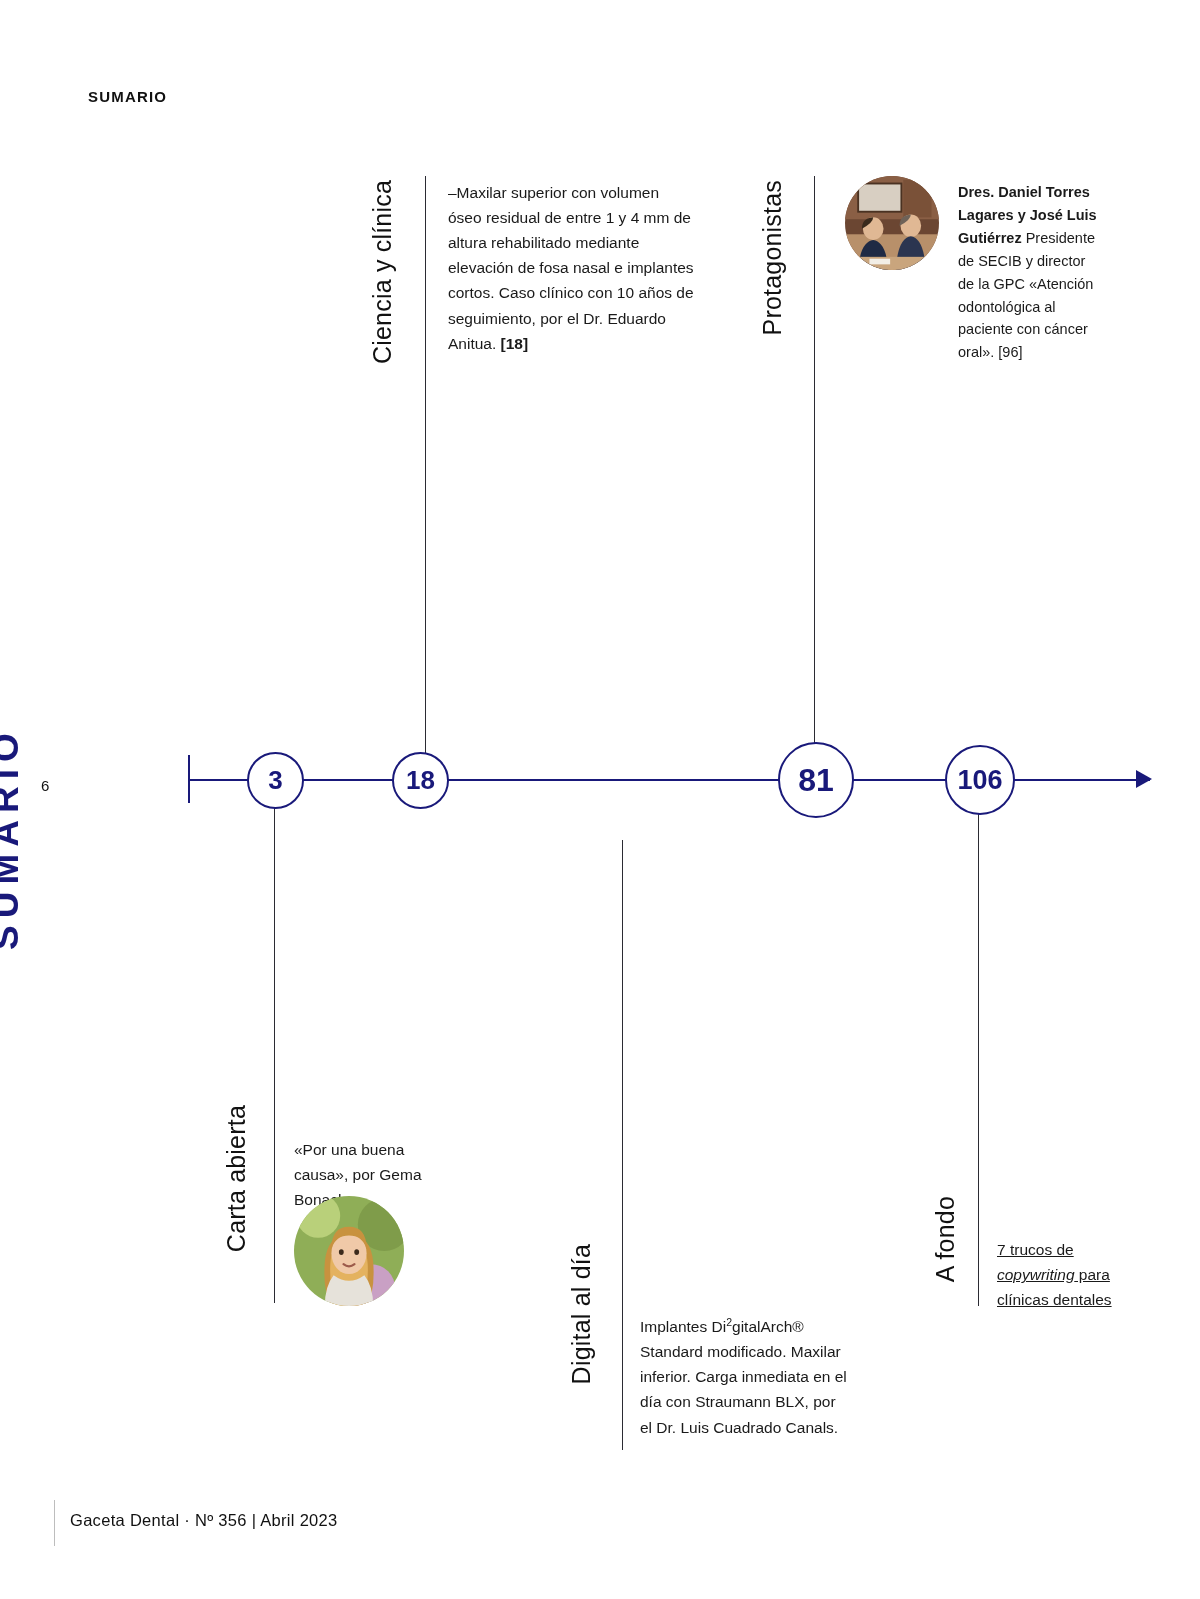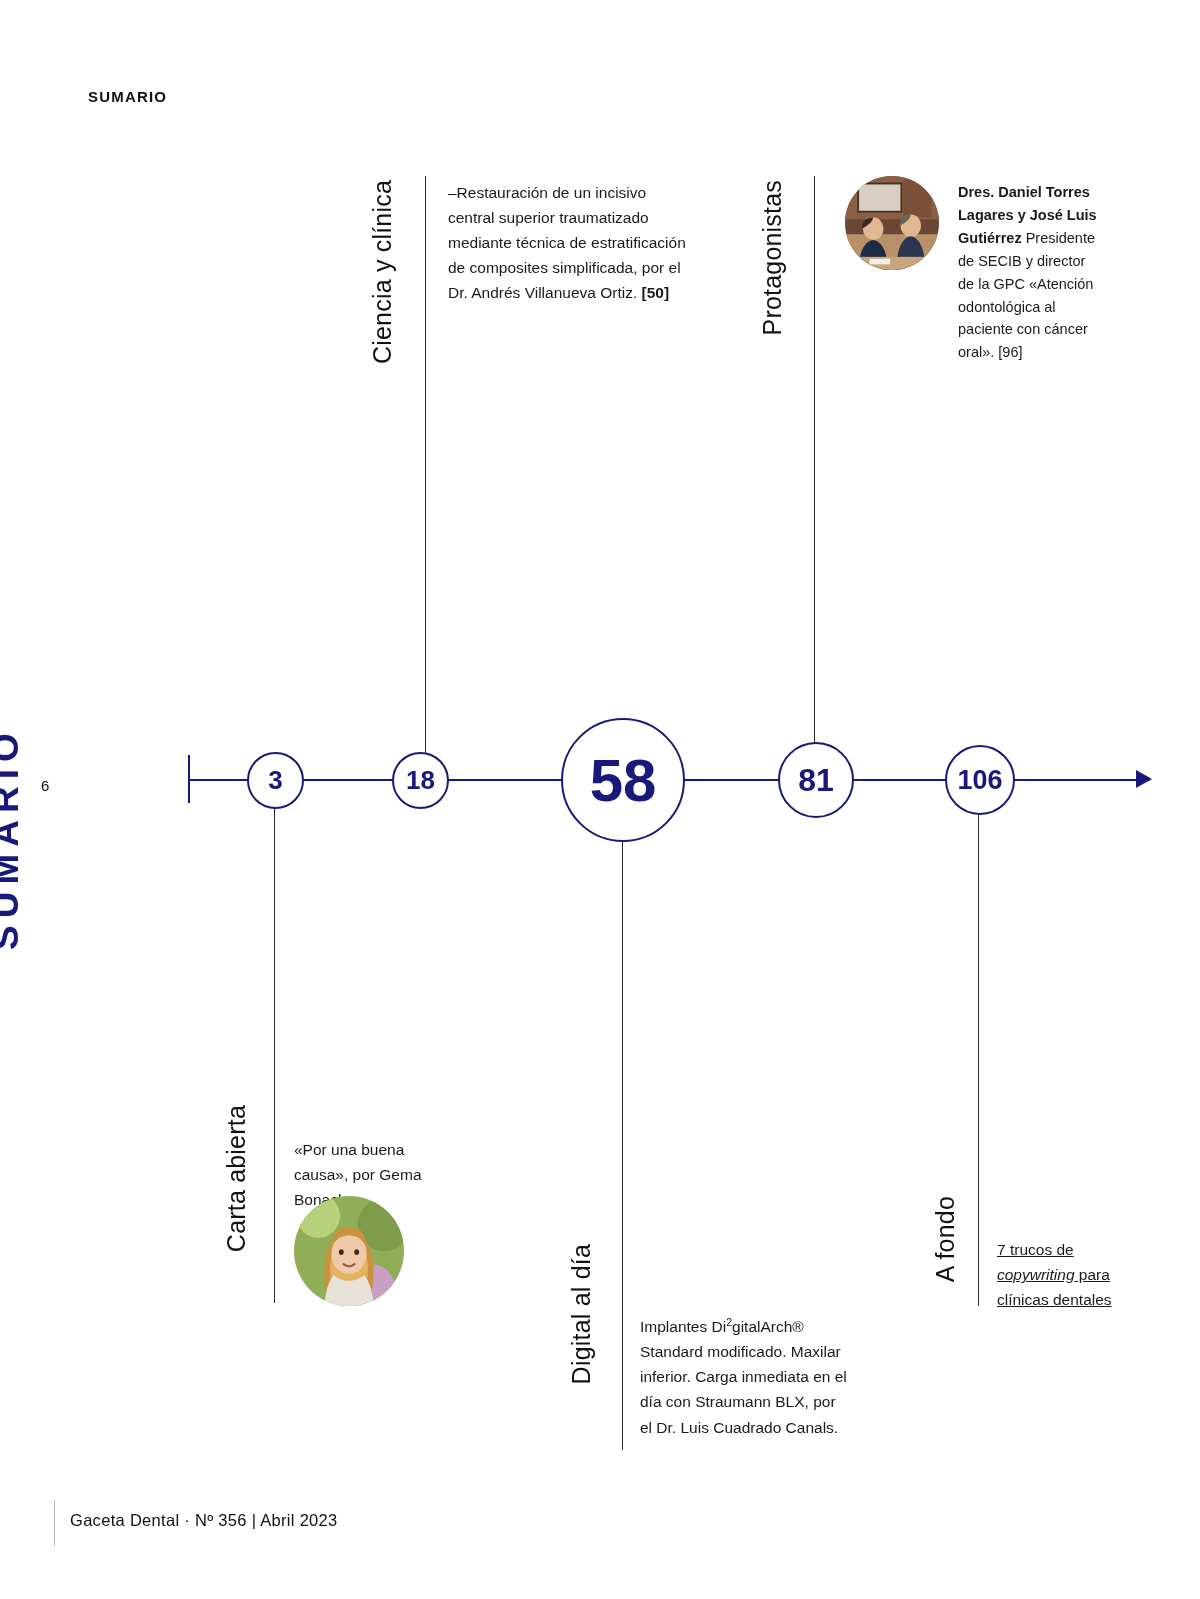--- a/index.html
+++ b/index.html
@@ -202,28 +202,27 @@
   <div class="stem stem-ca"></div>
   <div class="stem stem-dd"></div>
   <div class="stem stem-af"></div>
 
   <div class="axis-cap"></div>
   <div class="axis-line"></div>
   <div class="axis-arrow"></div>
 
   <div class="node node-3">3</div>
   <div class="node node-18">18</div>
-  <div class="node node-58">58</div>
   <div class="node node-96">81</div>
   <div class="node node-106">106</div>
 
   <div class="vtitle vt-ciencia">Ciencia y clínica</div>
 
   <div class="block blk-ciencia">
-    <p><span>–Restauración de un incisivo central superior traumatizado mediante técnica de estratificación de composites simplificada, por el Dr. Andrés Villanueva Ortiz.</span> <b>[50]</b></p>
+    <p><span>–Maxilar superior con volumen óseo residual de entre 1 y 4 mm de altura rehabilitado mediante elevación de fosa nasal e implantes cortos. Caso clínico con 10 años de seguimiento, por el Dr. Eduardo Anitua.</span> <b>[18]</b></p>
   </div>
 
   <div class="vtitle vt-protagonistas">Protagonistas</div>
 
   <div class="photo photo-protagonistas">
     <svg viewBox="0 0 100 100" preserveAspectRatio="xMidYMid slice" aria-hidden="true">
       <rect x="0" y="0" width="100" height="100" fill="#6b4632"></rect>
       <rect x="0" y="0" width="100" height="46" fill="#8a5f45"></rect>
       <rect x="14" y="8" width="46" height="30" fill="#d8cfc2" stroke="#4a3222" stroke-width="2"></rect>
       <rect x="62" y="4" width="30" height="40" fill="#7a5138"></rect>

